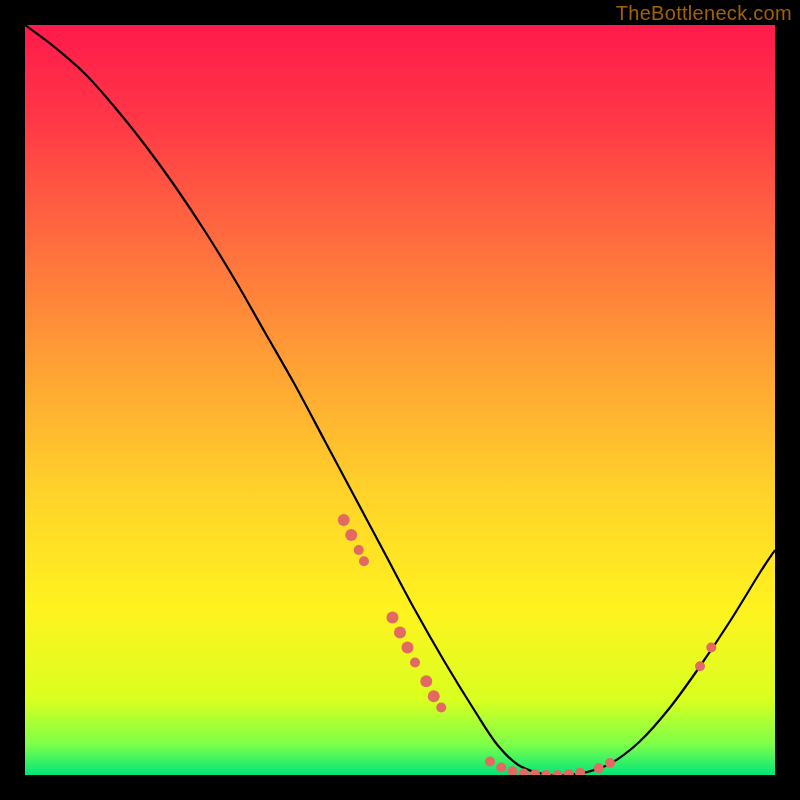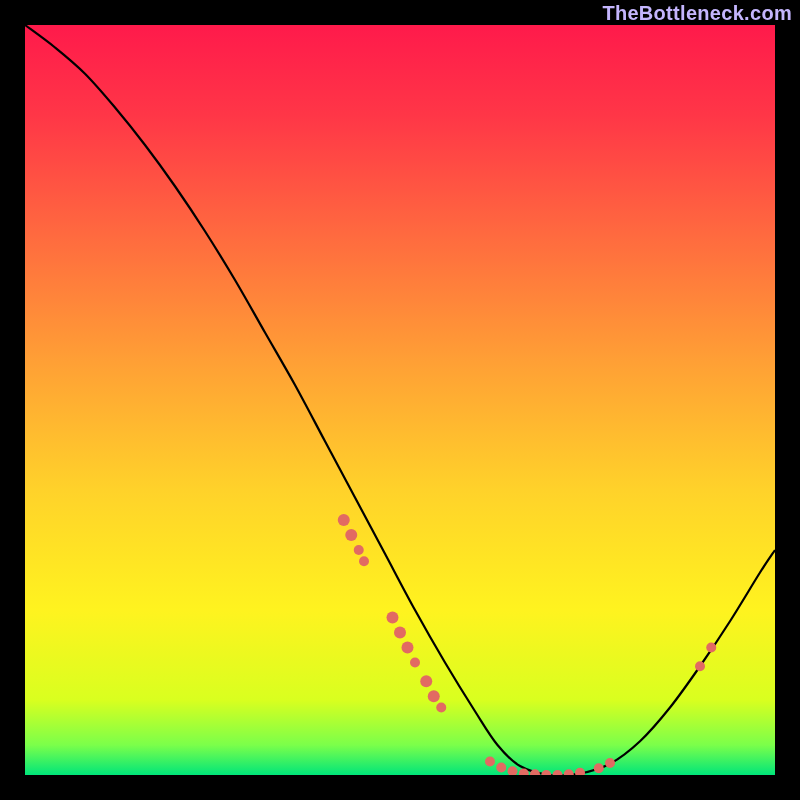--- a/index.html
+++ b/index.html
@@ -15,22 +15,22 @@
     width: 800px;
     height: 800px;
     background: #000000;
   }
   .watermark {
     position: absolute;
     top: 2px;
     right: 8px;
     font-family: Arial, Helvetica, sans-serif;
     font-size: 20px;
-    font-weight: bold;
-    color: #c4b5fd;
+    font-weight: normal;
+    color: #a16207;
     letter-spacing: 0.3px;
     z-index: 10;
   }
   .plot {
     position: absolute;
     left: 25px;
     top: 25px;
     width: 750px;
     height: 750px;
   }

